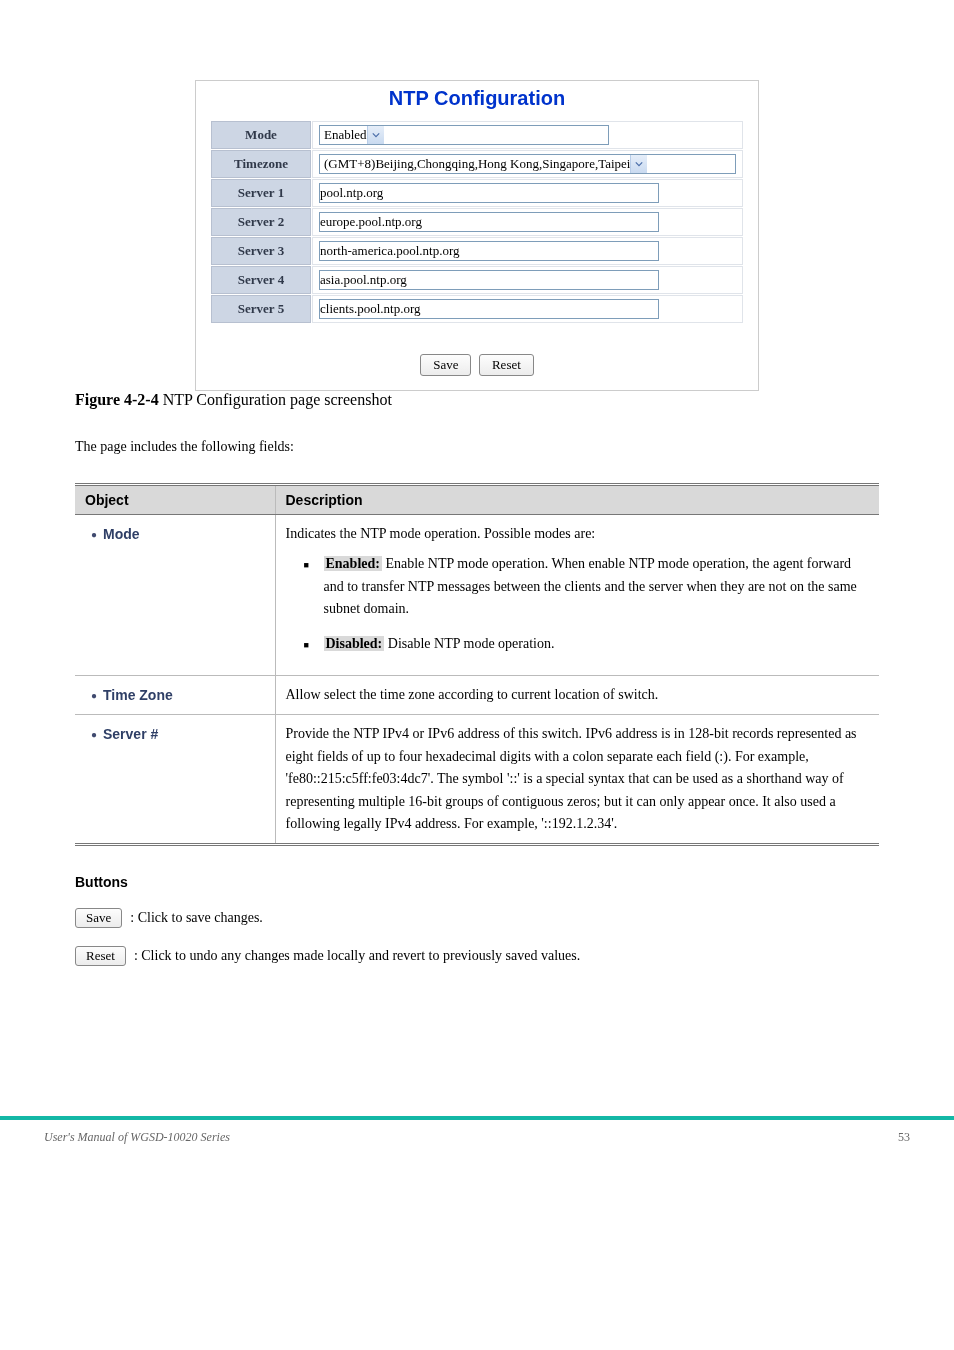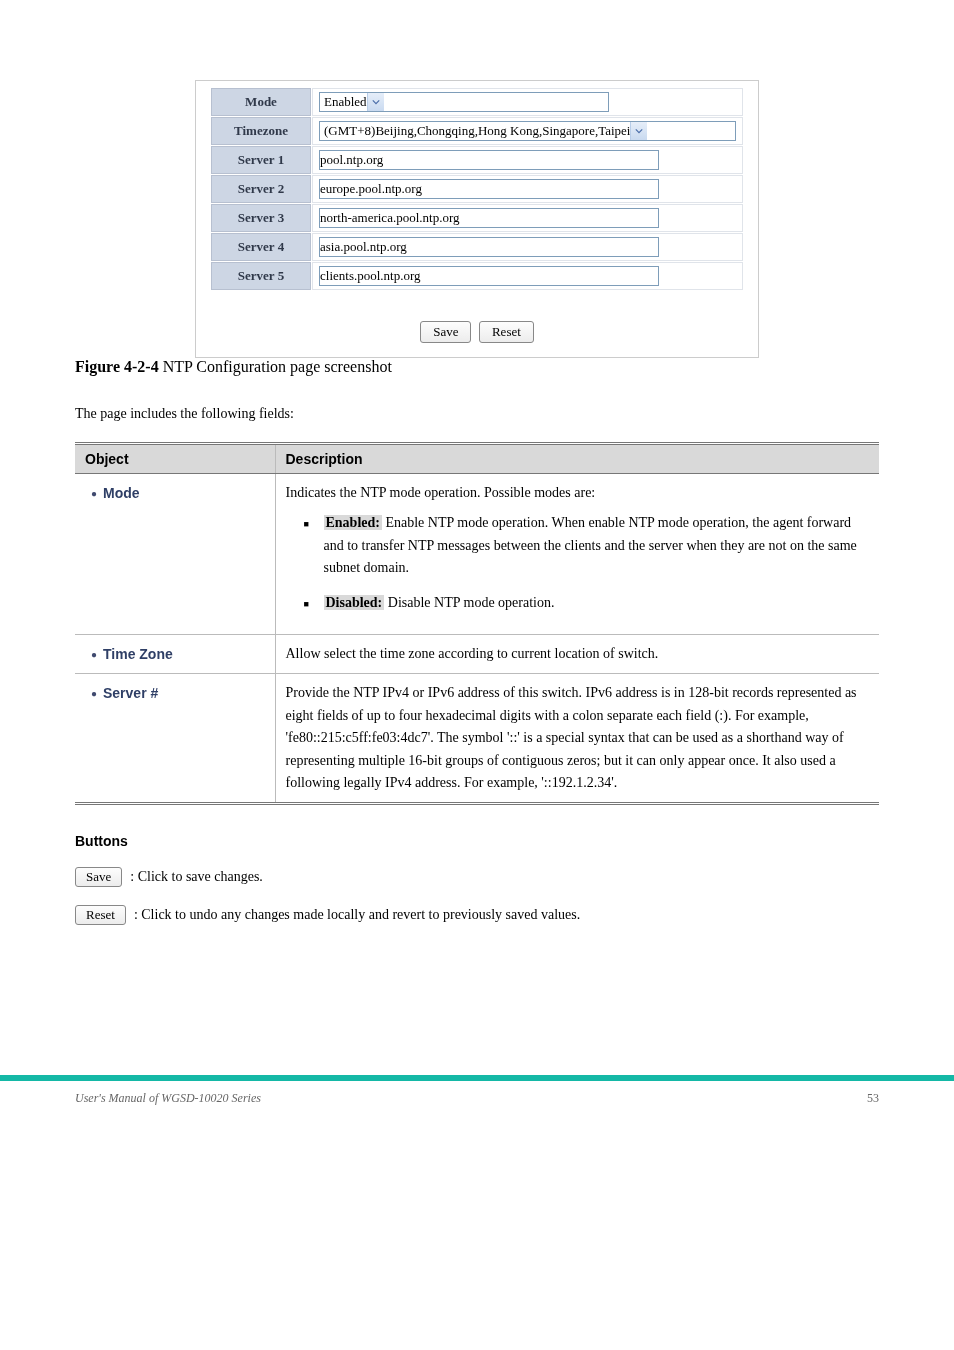--- a/index.html
+++ b/index.html
@@ -108,21 +108,21 @@
       font-weight: bold;
     }
     .section-heading {
       margin-top: 30px;
       font-size: 14px;
     }
     
     .obj-table {
       border-collapse: collapse;
       width: 100%;
-      margin-top: 20px;
+      margin-top: 28px;
       border-top: 3px double #777;
       border-bottom: 3px double #777;
     }
     .obj-table th {
       background: #d9d9d9;
       font-weight: bold;
       text-align: left;
       padding: 6px 10px;
       border-bottom: 1px solid #777;
       border-right: 1px solid #bbb;
@@ -198,43 +198,44 @@
       border: 1px solid #888;
       border-radius: 3px;
       background: linear-gradient(#fdfdfd,#ececec);
       padding: 1px 10px;
       margin-right: 8px;
     }
     .inline-desc {
       font-size: 14px;
     }
     .footer {
-      border-top: 6px solid #14b8a6;
+      border-top: 4px solid #14b8a6;
       margin-top: 120px;
-      padding: 10px 75px 20px;
+      padding: 10px 44px 20px;
       display: flex;
       justify-content: space-between;
       font-size: 12px;
       color: #666;
       font-style: italic;
       font-family: "Times New Roman", serif;
     }
     .footer .pnum {
       font-style: normal;
     }
     .mode-select-wrap { width: 290px; }
     .tz-select-wrap { width: 100%; }
     .server-input-wrap { width: 340px; }
   </style>
 </head>
 <body>
 
 <div class="content">
 
   <div class="figure-panel">
+    <div class="figure-title">NTP Configuration</div>
     <table class="cfg-table">
       <tbody>
           <tr>
         <td class="cfg-label">Mode</td>
         <td class="cfg-value">
           <div class="fake-select mode-select-wrap">
             <span>Enabled</span>
             <span class="arrow-btn">
               <svg viewBox="0 0 10 10">
                     <path d="M1 3 L5 7 L9 3" stroke="#4b6ea9" stroke-width="1.5" fill="none"></path>

